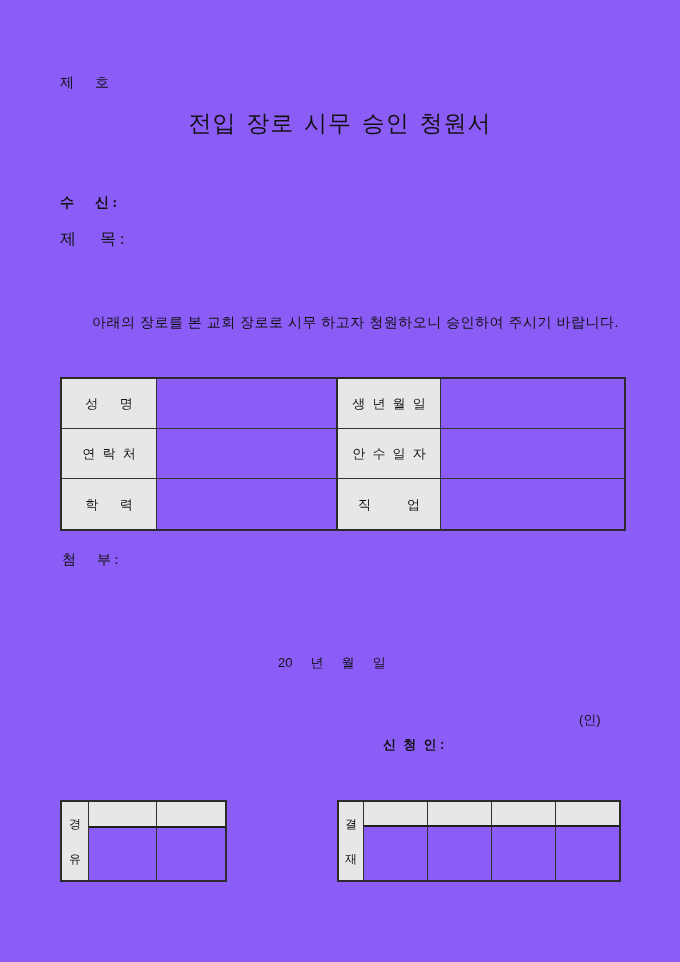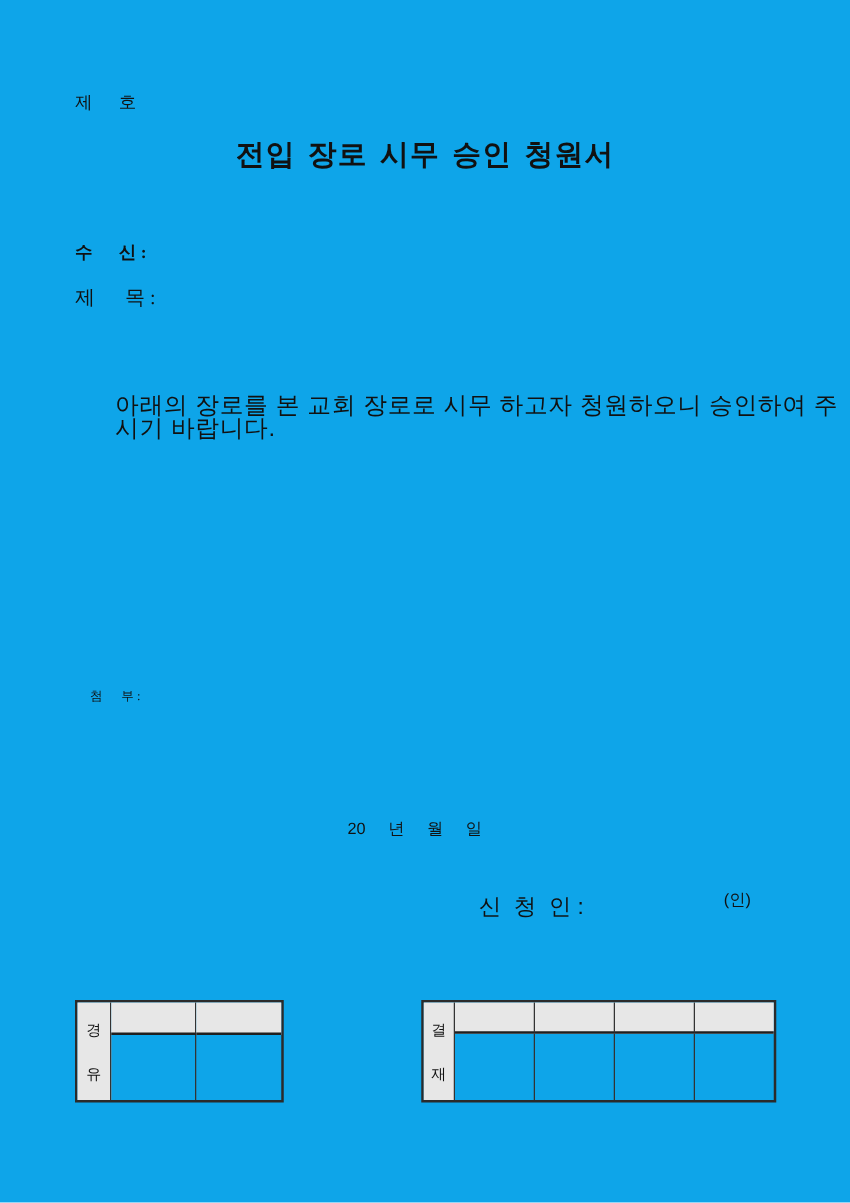--- a/index.html
+++ b/index.html
@@ -1,44 +1,44 @@
 <!DOCTYPE html>
 <html><head>
 <meta charset="utf-8">
 <style>
   html, body { margin: 0; padding: 0; background: #ffffff; }
   .page {
     position: relative;
     width: 680px;
     height: 962px;
-    background: #0ea5e9;
+    background: #8b5cf6;
     font-family: "Liberation Sans", sans-serif;
     color: #111111;
     overflow: hidden;
   }
   .abs { position: absolute; line-height: 1; }
   .pre { white-space: pre; }
   .serif { font-family: "Liberation Serif", serif; }
 
   .doc-number { left: 60px; top: 76px; font-size: 14px; }
   .title {
     left: 0; right: 0; top: 112px;
     text-align: center;
     font-size: 23px;
-    font-weight: bold;
+    font-weight: normal;
     letter-spacing: 1px;
     word-spacing: 3px;
     margin: 0;
   }
   .recipient { left: 60px; top: 196px; font-size: 14px; font-weight: bold; }
   .subject   { left: 60px; top: 231px; font-size: 16px; }
-  .petition  { left: 92px; top: 315px; font-size: 19px; letter-spacing: 0.5px; }
-  .attachment{ left: 72px; top: 553px; font-size: 10px; }
+  .petition  { left: 92px; top: 315px; font-size: 14px; letter-spacing: 0.5px; }
+  .attachment{ left: 62px; top: 553px; font-size: 14px; }
   .date-line { left: 278px; top: 656px; font-size: 13px; }
-  .applicant { left: 383px; top: 716px; font-size: 18px; }
+  .applicant { left: 383px; top: 738px; font-size: 13px; font-weight: bold; }
   .seal      { left: 579px; top: 713px; font-size: 13px; }
 
   
   .info-table {
     left: 60px; top: 377px;
     width: 562px; height: 150px;
     display: grid;
     grid-template-columns: 95px 181px 103px 183px;
     grid-auto-rows: 50px;
     border: 2px solid #2b2b2b;
@@ -102,20 +102,36 @@
 
   <div class="abs doc-number pre serif">제      호</div>
 
   <h1 class="abs title serif">전입 장로 시무 승인 청원서</h1>
 
   <div class="abs recipient pre serif">수      신 :</div>
   <div class="abs subject pre serif">제      목 :</div>
 
   <div class="abs petition">아래의 장로를  본 교회 장로로 시무 하고자 청원하오니 승인하여 주시기 바랍니다.</div>
 
+  <div class="abs info-table">
+    <div class="cell lbl pre">성      명</div>
+    <div class="cell val"></div>
+    <div class="cell lbl pre">생  년  월  일</div>
+    <div class="cell val"></div>
+
+    <div class="cell lbl pre">연  락  처</div>
+    <div class="cell val"></div>
+    <div class="cell lbl pre">안  수  일  자</div>
+    <div class="cell val"></div>
+
+    <div class="cell lbl pre">학      력</div>
+    <div class="cell val"></div>
+    <div class="cell lbl pre">직          업</div>
+    <div class="cell val"></div>
+  </div>
 
   <div class="abs attachment pre serif">첨      부 :</div>
 
   <div class="abs date-line pre">20     년     월     일</div>
 
   <div class="abs applicant pre">신  청  인 :</div>
   <div class="abs seal">(인)</div>
 
   <div class="abs mini-table via-table">
     <div class="side">

